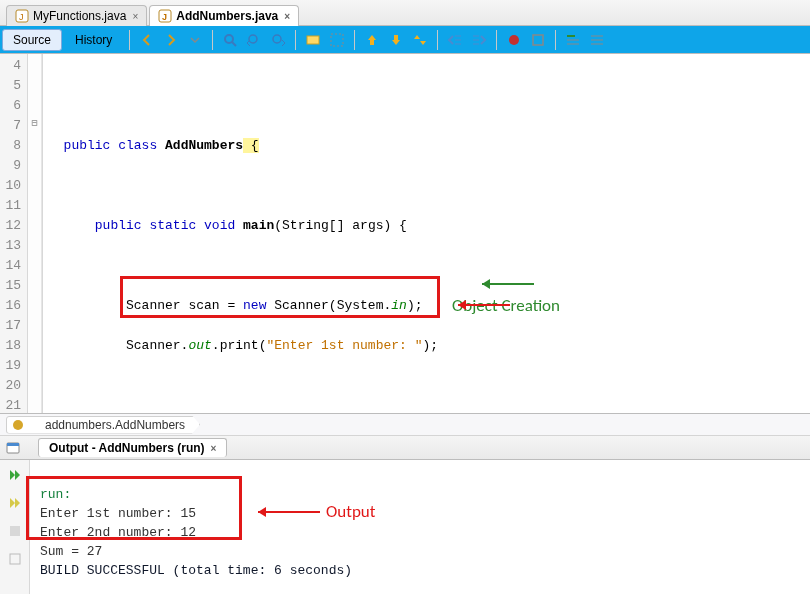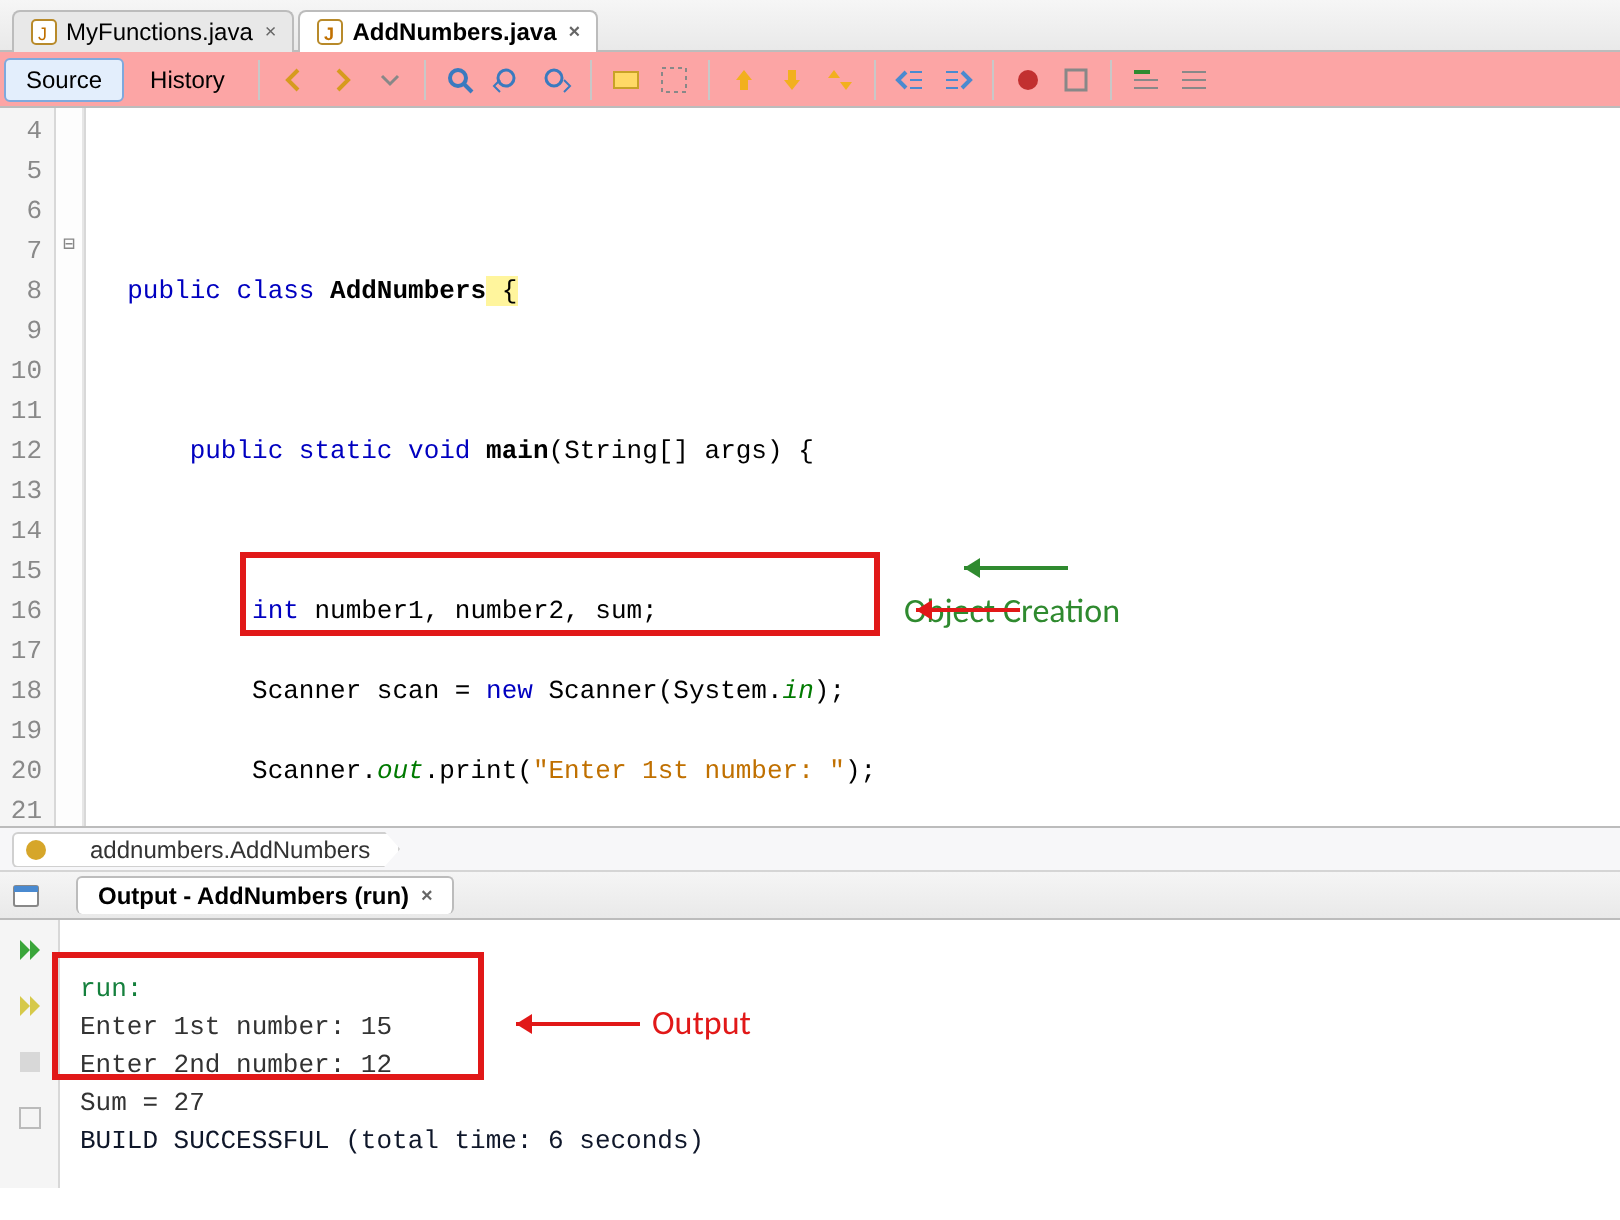--- a/index.html
+++ b/index.html
@@ -47,21 +47,21 @@
     cursor: pointer;
   }
   .file-icon {
     width: 14px; height: 14px;
     display: inline-flex; align-items:center; justify-content:center;
   }
   
   .editor-toolbar {
     display: flex;
     align-items: center;
-    background: #fca5a5;
+    background: #0ea5e9;
     border-bottom: 1px solid #bcbcbc;
     height: 28px;
     padding: 0 2px;
     gap: 2px;
   }
   .tb-btn {
     border: 1px solid transparent;
     padding: 3px 10px;
     background: transparent;
     border-radius: 3px;
@@ -375,21 +375,20 @@
       <div>&nbsp;</div>
       <div>&nbsp;</div>
   </div>
   <div class="code">
 <div class="vline" style="left:0px"></div>
 <div>&nbsp;</div>
 <div>  <span class="kw">public </span><span class="kw">class </span><span class="fn">AddNumbers</span><span class="brace-hl"> {</span></div>
 <div>&nbsp;</div>
 <div>      <span class="kw">public </span><span class="kw">static </span><span class="kw">void </span><span class="fn">main</span><span>(String[] args) {</span></div>
 <div>&nbsp;</div>
-<div>          <span class="kw">int</span><span> number1, number2, sum;</span></div>
 <div>          <span>Scanner scan = </span><span class="kw">new</span><span> Scanner(System.</span><span class="field">in</span><span>);</span></div>
 <div>          <span>Scanner.</span><span class="field">out</span><span>.print(</span><span class="str">"Enter 1st number: "</span><span>);</span></div>
 
 
 
 
 
 
 
 

